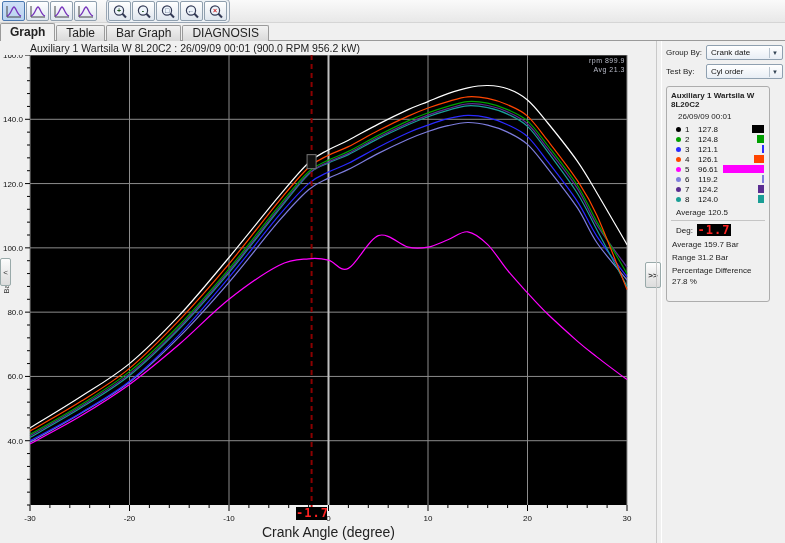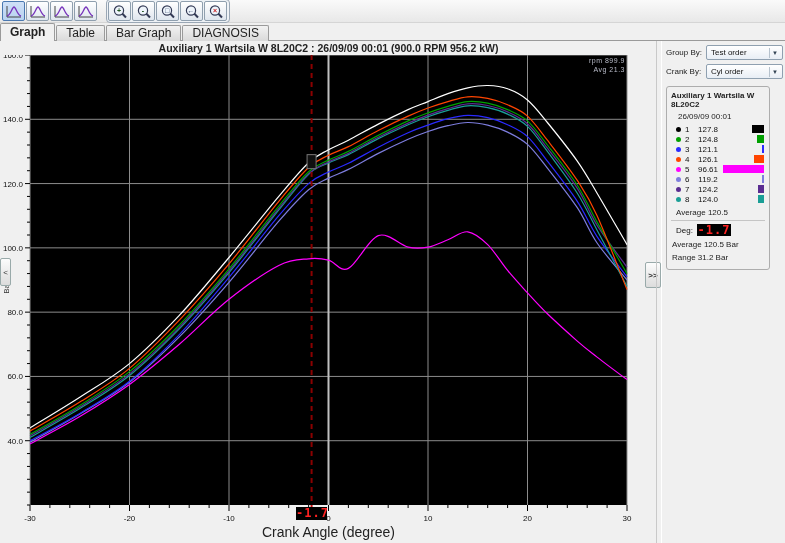--- a/index.html
+++ b/index.html
@@ -20,22 +20,22 @@
   
   #tabstrip { position:absolute; left:0; top:23px; width:785px; height:18px;
     display:flex; align-items:flex-end; }
   #tabstrip:after { content:""; position:absolute; left:0; bottom:0; width:785px; height:1px; background:#9a9a9a; }
   .tab { position:relative; z-index:2; height:16px; padding:0 9px; margin-right:1px;
     border:1px solid #9a9a9a; border-bottom:none; border-radius:2px 2px 0 0;
     background:linear-gradient(#f2f2f2,#d9d9d9); font-size:12px; line-height:15px; color:#222; }
   .tab.active { height:18px; background:#f0f0f0; line-height:17px; font-weight:bold; }
 
   
-  #chart-title { position:absolute; left:30px; top:42px; width:597px; text-align:center;
-    font-size:10.5px; font-weight:bold; color:#222; }
+  #chart-title { position:absolute; left:30px; top:42px; width:597px; text-align:left;
+    font-size:10.5px; font-weight:normal; color:#222; }
   #chart-svg { position:absolute; left:0; top:55px; }
   #overlay-box { position:absolute; left:500px; top:56px; width:125px; text-align:right;
     font-size:7px; line-height:9px; color:#b9bcc9; letter-spacing:0.5px; }
   #ylabel { position:absolute; left:-9px; top:283px; transform:rotate(-90deg);
     font-size:8px; color:#333; width:30px; text-align:center; }
   #xlabel { position:absolute; left:30px; top:524px; width:597px; text-align:center;
     font-size:14px; color:#222; }
   .led { background:#000; color:#ff2222; font-family:"DejaVu Sans Mono", monospace;
     font-weight:bold; font-size:12px; text-align:center; letter-spacing:1px; }
   #cursor-led { position:absolute; left:296px; top:507px; width:31px; height:13px; line-height:13px; }
@@ -53,21 +53,21 @@
     background:#f0f0f0; font-size:8px; }
   .dd-row { display:flex; align-items:center; margin:4px 2px 0 3px; }
   .dd-row label { width:40px; color:#222; }
   .dropdown { flex:1; height:15px; border:1px solid #8fa0b0; border-radius:2px;
     background:linear-gradient(#ffffff,#e8eef5); display:flex; align-items:center;
     padding-left:4px; position:relative; }
   .dropdown .arrow { position:absolute; right:2px; top:2px; width:11px; height:10px;
     font-size:6px; color:#345; display:flex; align-items:center; justify-content:center;
     border-left:1px solid #b6c2cd; }
   #group-box { margin:7px 15px 0 3px; border:1px solid #adadad; border-radius:3px;
-    padding:4px 4px 6px 4px; }
+    padding:4px 4px 14px 4px; }
   #group-box .box-title { font-weight:bold; color:#222; margin-bottom:3px; }
   #group-box .timestamp { margin:1px 0 3px 7px; color:#222; }
   .cyl-row { display:flex; align-items:center; height:10px; margin-left:5px; }
   .cyl-dot { width:5px; height:5px; border-radius:50%; margin-right:4px; flex:none; }
   .cyl-num { width:10px; color:#111; }
   .cyl-val { width:26px; text-align:center; color:#111; }
   .cyl-barwrap { flex:1; display:flex; justify-content:flex-end; padding-right:1px; }
   .cyl-bar { height:8px; }
   .avg-row { margin:4px 0 2px 5px; color:#222; }
   .boxhr { border:none; border-top:1px solid #c5c5c5; margin:3px 0; }
@@ -285,26 +285,26 @@
   <div id="nav-left" class="navbtn">&lt;</div>
   <div id="nav-right" class="navbtn">&gt;&gt;</div>
 
   <div class="vsep" style="left:656px"></div>
   <div class="vsep" style="left:661px; background:#ffffff"></div>
 
   <div id="right-panel">
     <div class="dd-row">
       <label>Group By:</label>
       <div class="dropdown">
-        <span>Test order</span>
+        <span>Crank date</span>
         <span class="arrow">▼</span>
       </div>
     </div>
     <div class="dd-row">
-      <label>Crank By:</label>
+      <label>Test By:</label>
       <div class="dropdown">
         <span>Cyl order</span>
         <span class="arrow">▼</span>
       </div>
     </div>
 
     <div id="group-box">
       <div class="box-title">Auxiliary 1 Wartsila W 8L20C2</div>
       <div class="timestamp">26/09/09  00:01</div>
       <div id="cyl-rows">
@@ -373,18 +373,19 @@
             </span>
           </div>
         </div>
       <div class="avg-row">Average 120.5</div>
       <hr class="boxhr">
       <div class="deg-row">
         <span>Deg:</span>
         <span class="led">-1.7</span>
       </div>
       <div id="stat-lines">
-          <div class="stat-line">Average 120.5 Bar</div>
+          <div class="stat-line">Average 159.7 Bar</div>
           <div class="stat-line">Range 31.2 Bar</div>
+          <div class="stat-line">Percentage Difference 27.8 %</div>
         </div>
     </div>
   </div>
 </div>
 
 </body></html>

